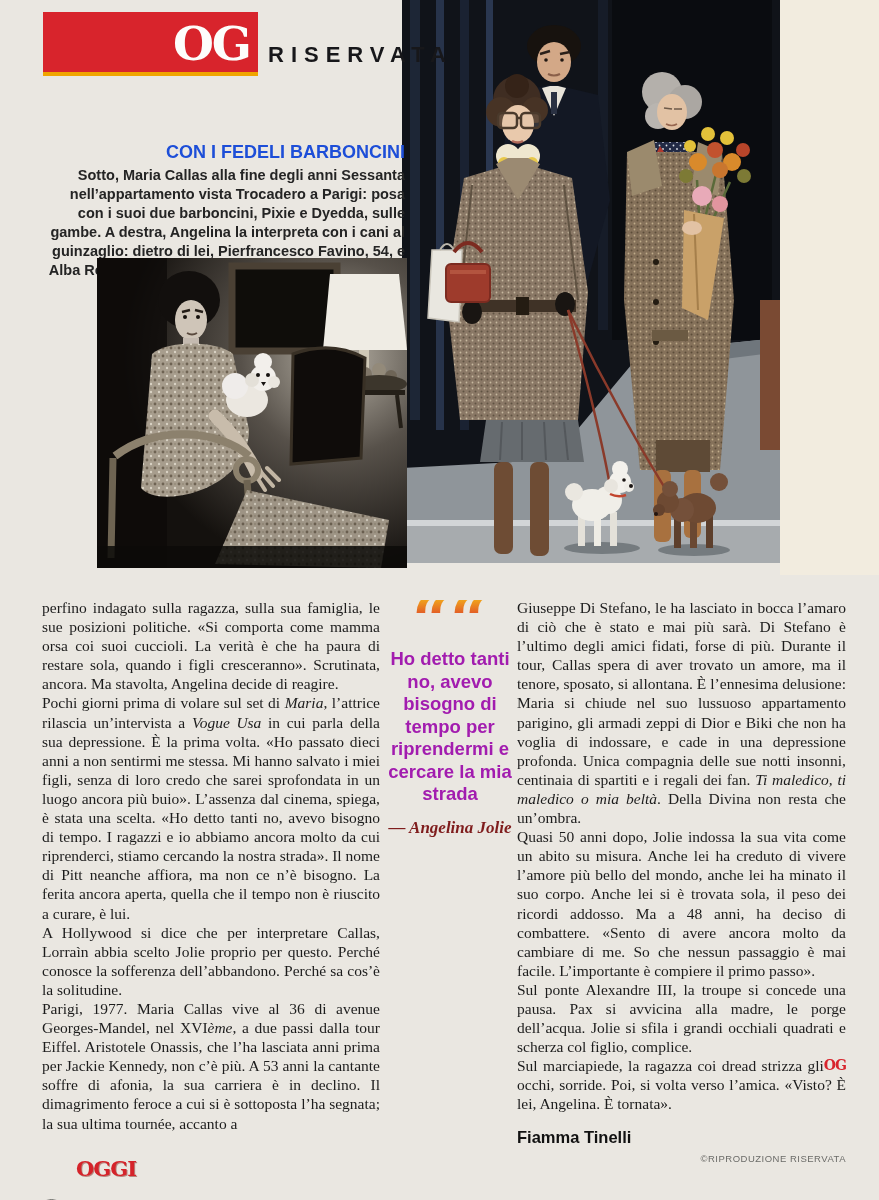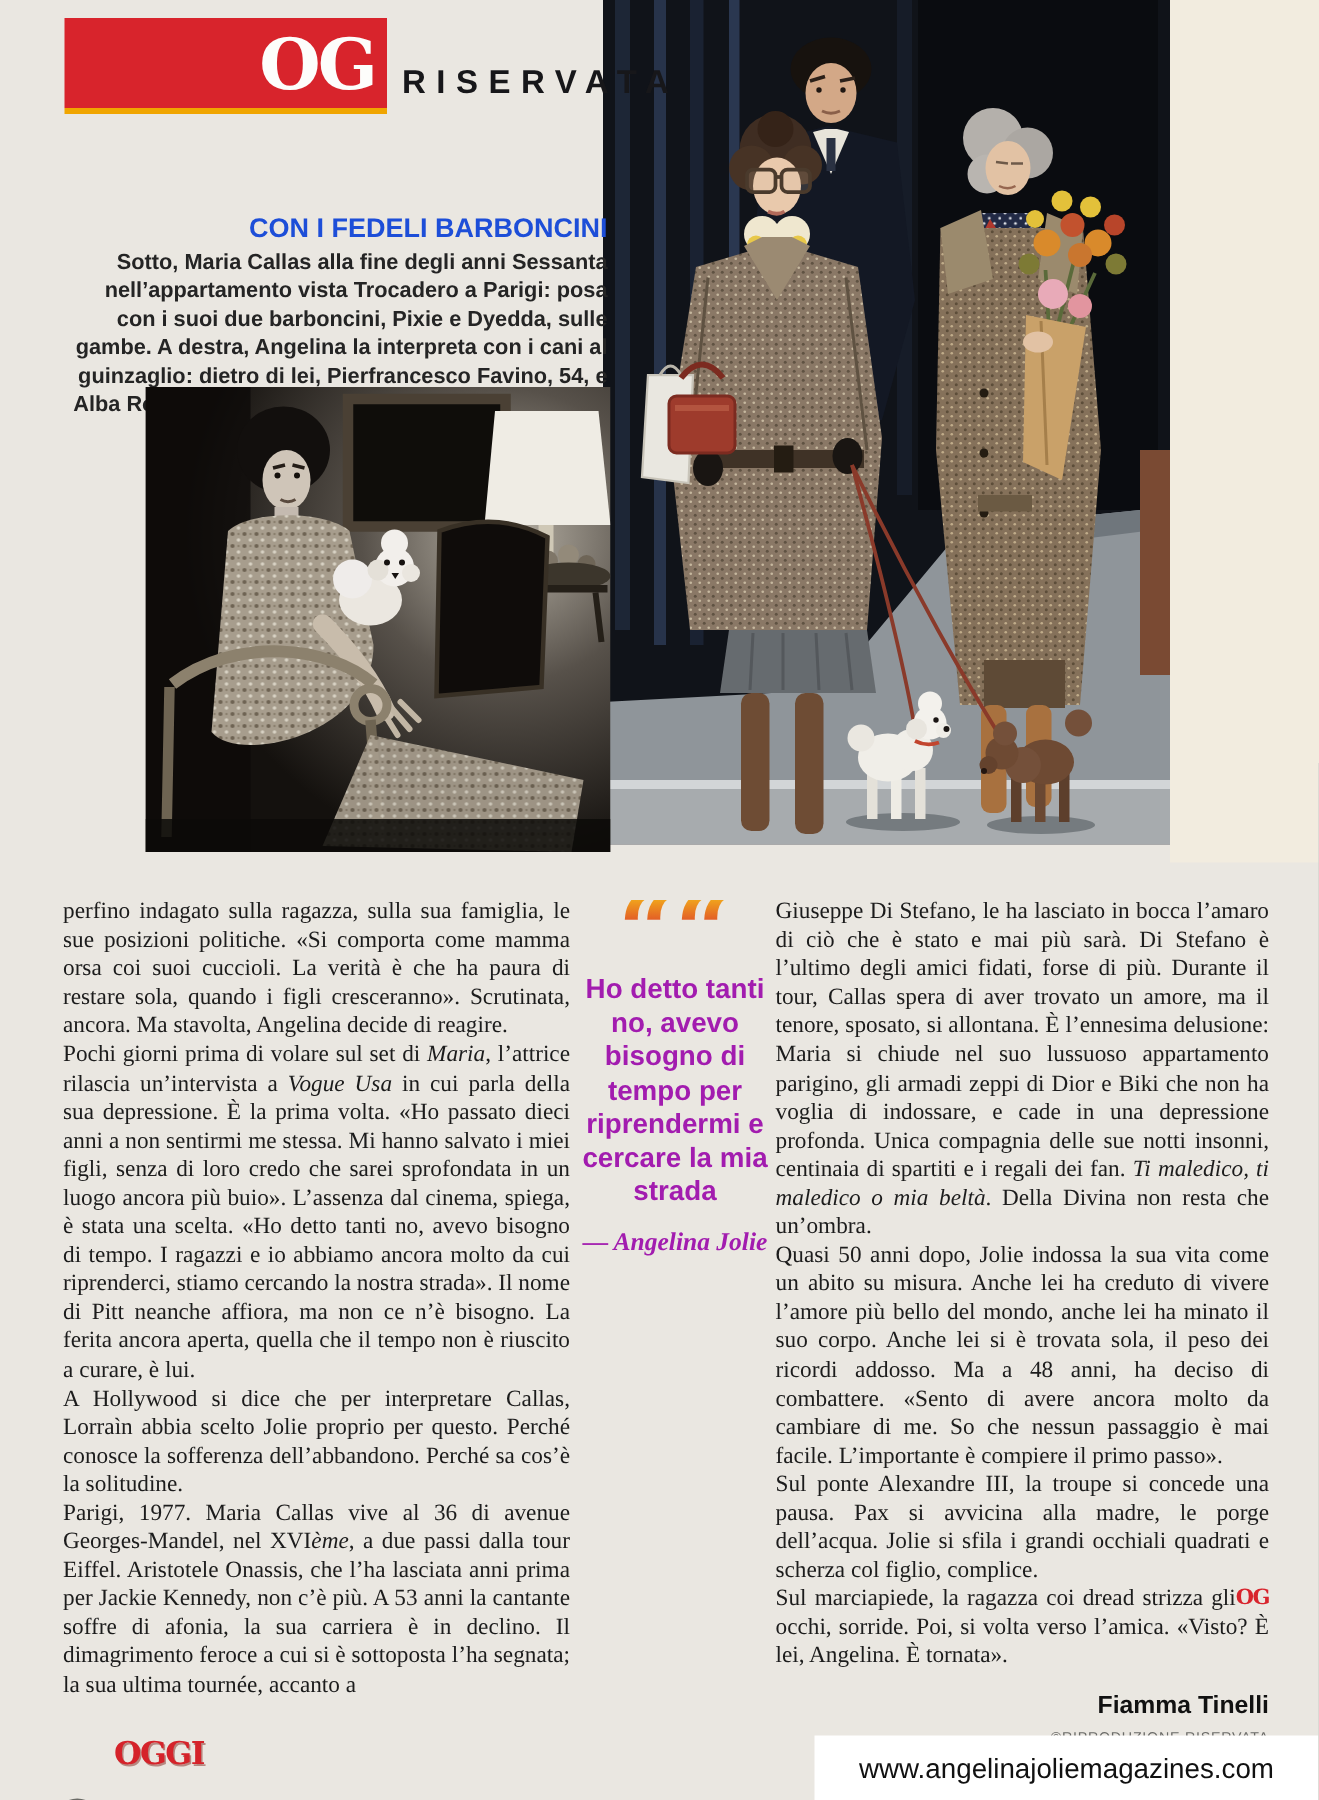--- a/index.html
+++ b/index.html
@@ -24,34 +24,34 @@
   .photo-margin{position:absolute;left:780px;top:0;width:99px;height:575px;background:#f2ecdf;}
   .left-photo svg,.right-photo svg{display:block;width:100%;height:100%;}
   
   .col{position:absolute;top:598px;text-align:justify;font-size:15.5px;line-height:19.1px;}
   .col p{margin:0;}
   .col1{left:42px;width:338px;}
   .col2{left:517px;width:329px;}
   .it{font-style:italic;}
   .endmark{float:right;font-family:"DejaVu Serif",serif;font-weight:700;color:#d8242c;
         font-size:14px;line-height:19px;letter-spacing:-1px;}
-  .byline{margin-top:14px !important;text-align:right;font-family:"Liberation Sans",sans-serif;
+  .byline{margin-top:14px !important;text-align:left;font-family:"Liberation Sans",sans-serif;
         font-weight:700;font-size:16.5px;color:#111;}
   .copyright{text-align:right;font-family:"Liberation Sans",sans-serif;font-size:9.5px;
         color:#6b6b68;letter-spacing:.5px;margin-top:2px !important;}
   
   .pullquote{position:absolute;left:386px;top:600px;width:128px;text-align:center;}
   .quote-icon{font-family:"DejaVu Serif",serif;font-weight:700;font-size:66px;line-height:40px;
         height:42px;color:#cf2133;
         background:linear-gradient(180deg,#f0a21c 0%,#d92c2e 55%,#b81e3a 100%);
         -webkit-background-clip:text;background-clip:text;-webkit-text-fill-color:transparent;}
   .quote-text{margin:6px 0 0 0;font-family:"Liberation Sans",sans-serif;font-weight:800;
         font-size:18.5px;line-height:1.22;color:#a21caf;}
   .quote-attr{margin:12px 0 0 0;font-family:"Liberation Serif",serif;font-style:italic;
-        font-weight:700;font-size:17px;color:#a21caf;}
+        font-weight:700;font-size:17px;color:#7f1d1d;}
   
   .pagenum-circle{position:absolute;left:36px;top:1199px;width:29px;height:29px;border:1.5px solid #6b6b66;
         border-radius:50%;display:flex;align-items:center;justify-content:center;
         font-family:"Liberation Sans",sans-serif;font-size:15px;color:#222;}
   .oggi-logo{position:absolute;left:76px;top:1156px;font-family:"DejaVu Serif",serif;font-weight:700;
         font-size:21px;color:#d5232a;letter-spacing:-1px;text-shadow:1px 1px 0 rgba(120,20,10,.45);}
   .watermark{position:absolute;left:543px;top:1157px;width:336px;height:43px;background:#ffffff;
         display:flex;align-items:center;justify-content:center;}
   .watermark span{font-family:"Liberation Sans",sans-serif;font-size:18.5px;color:#111;}
 </style>
@@ -310,17 +310,14 @@
       <p><span>Quasi 50 anni dopo, Jolie indossa la sua vita come un abito su misura. Anche lei ha creduto di vivere l’amore più bello del mondo, anche lei ha minato il suo corpo. Anche lei si è trovata sola, il peso dei ricordi addosso. Ma a 48 anni, ha deciso di combattere. «Sento di avere ancora molto da cambiare di me. So che nessun passaggio è mai facile. L’importante è compiere il primo passo».</span></p>
       <p><span>Sul ponte Alexandre III, la troupe si concede una pausa. Pax si avvicina alla madre, le porge dell’acqua. Jolie si sfila i grandi occhiali quadrati e scherza col figlio, complice.</span></p>
       <p><span class="endmark">OG</span><span><span>Sul marciapiede, la ragazza coi dread strizza gli occhi, sorride. Poi, si volta verso l’amica. «Visto? È lei, Angelina. È tornata».</span></span></p>
       <p class="byline">Fiamma Tinelli</p>
       <p class="copyright">©RIPRODUZIONE RISERVATA</p>
     </div>
   </main>
 
   <span class="pagenum-circle">24</span>
   <span class="oggi-logo">OGGI</span>
-  <div class="watermark">
-    <span>www.angelinajoliemagazines.com</span>
-  </div>
 
 </div>
 
 </body></html>

